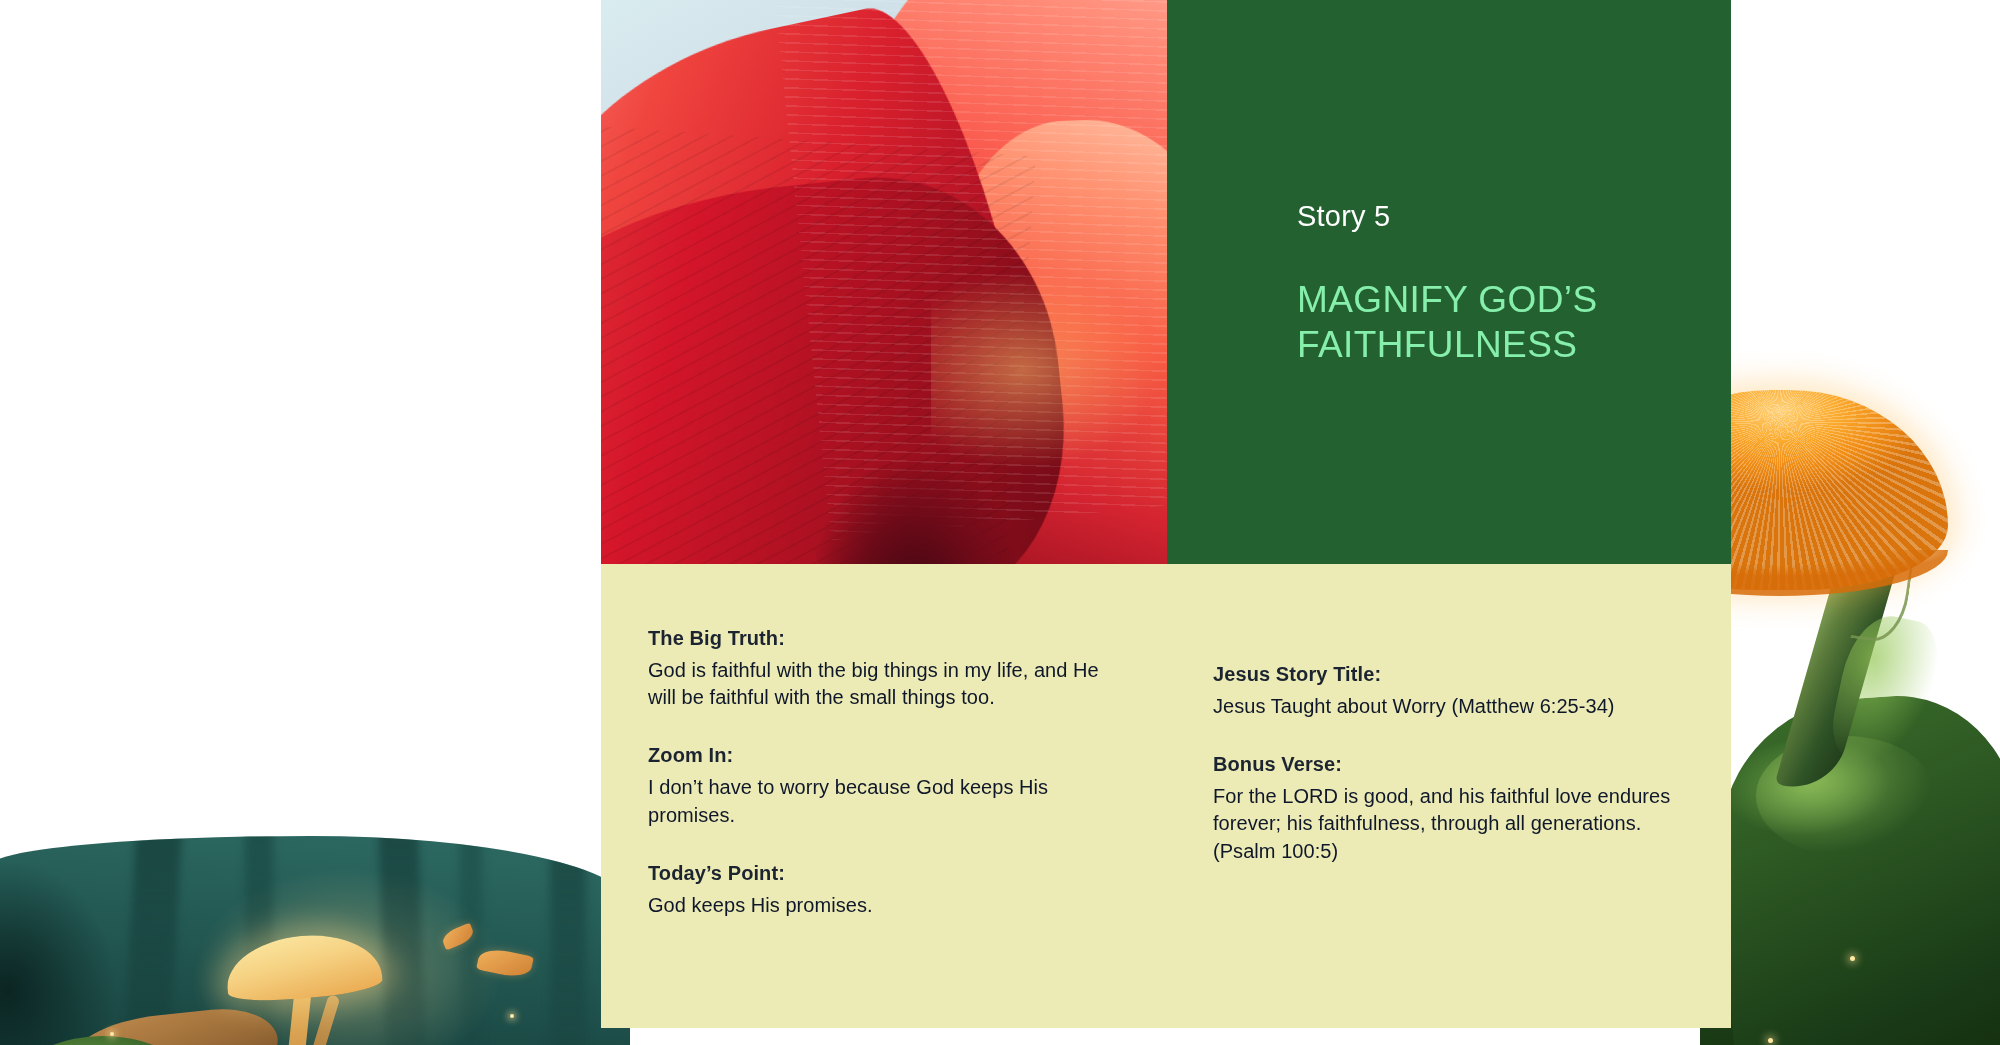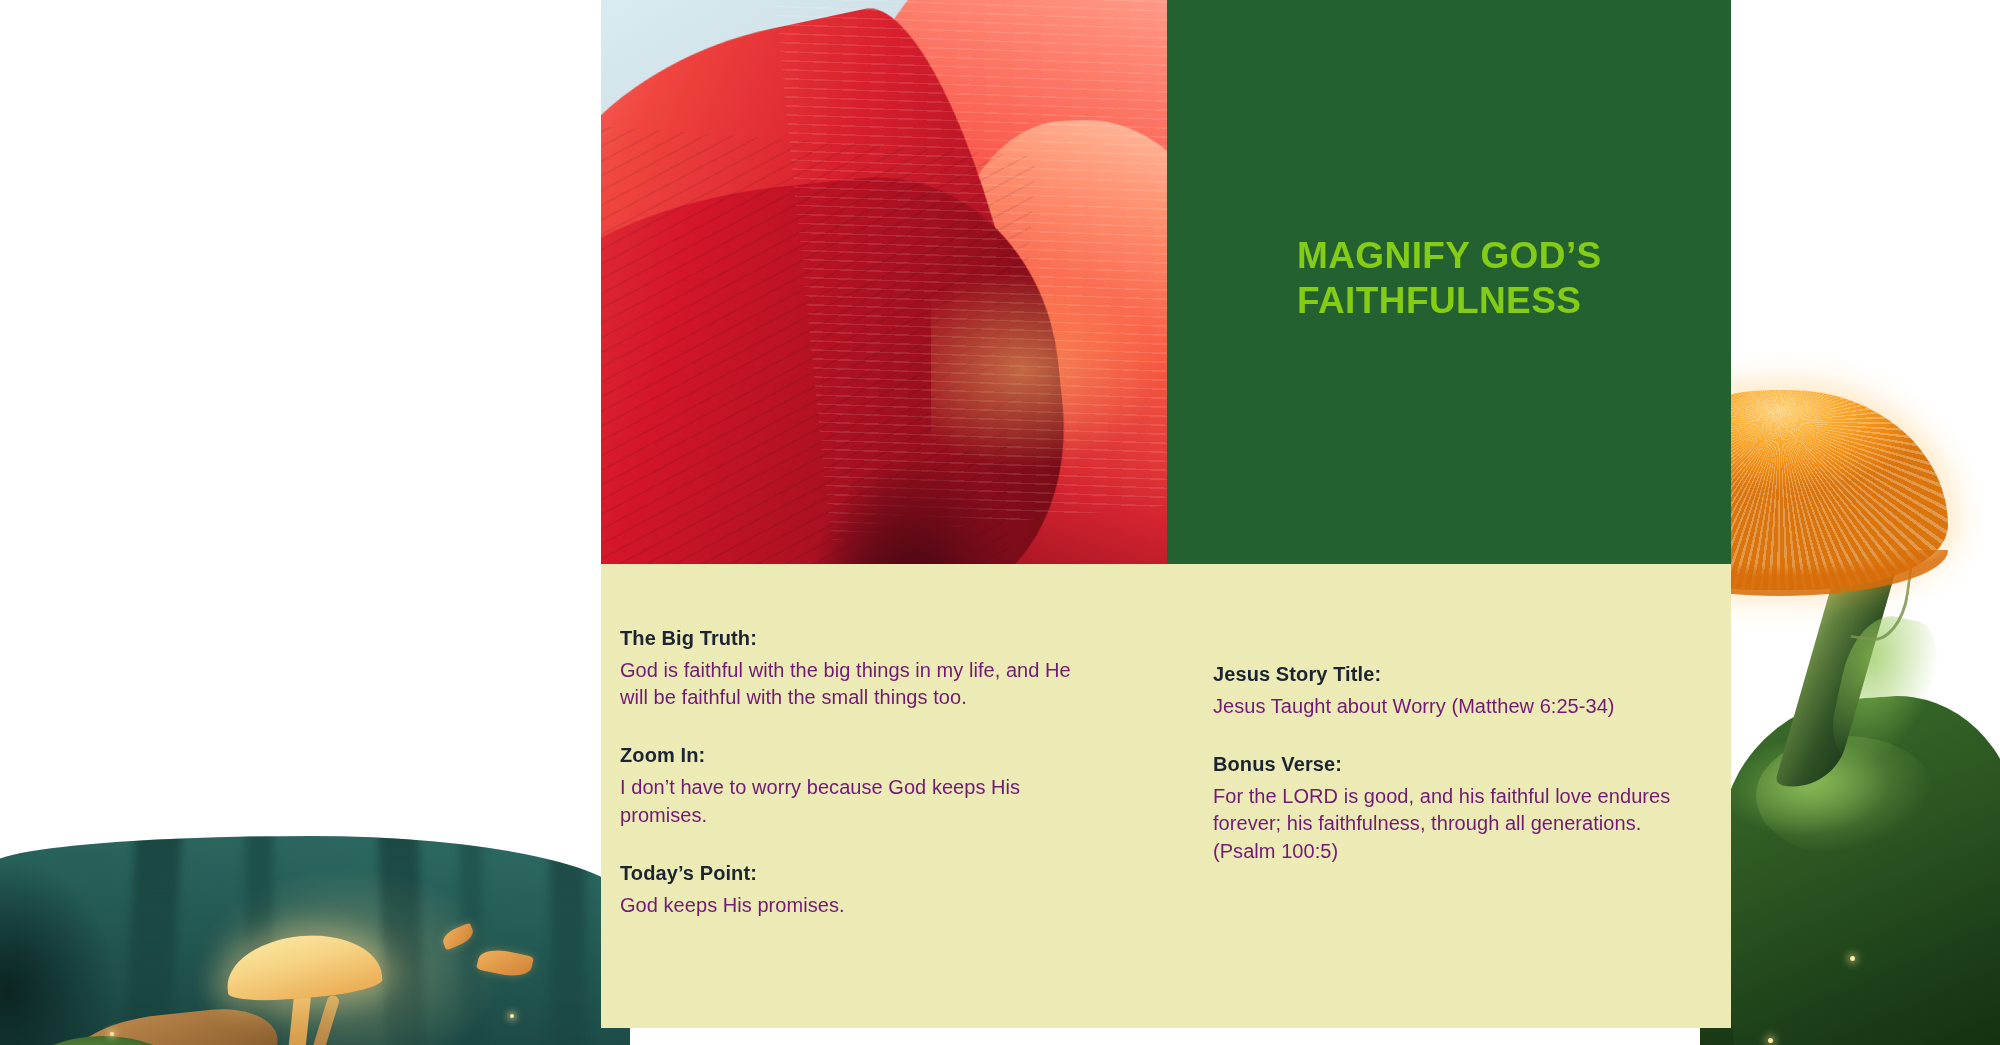--- a/index.html
+++ b/index.html
@@ -191,42 +191,42 @@
   }
   .hero-photo .glow {
     position:absolute; left:330px; top:270px; width:230px; height:200px;
     background:radial-gradient(ellipse at 40% 50%, rgba(255,196,110,.5), rgba(255,150,80,0) 70%);
   }
 
   .hero-green { position:relative; flex:1; background:#236130; }
   .hero-green .inner { position:absolute; left:130px; top:200px; right:40px; }
   .story-label { color:#ffffff; font-size:29px; font-weight:400; letter-spacing:.2px; }
   .story-title {
-    margin-top:33px; color:#84cc16;
-    font-size:37px; font-weight:700; line-height:1.22;
+    margin-top:44px; color:#86efac;
+    font-size:37px; font-weight:400; line-height:1.22;
     letter-spacing:.4px; text-transform:uppercase;
   }
 
   .card-body {
     position:absolute; left:0; top:564px; width:100%; height:464px;
     background:#ECEBB5;
     display:flex;
   }
   .col { position:relative; }
-  .col-left  { width:612px; padding:60px 40px 0 19px; }
+  .col-left  { width:612px; padding:60px 40px 0 47px; }
   .col-right { flex:1; padding:96px 60px 0 0; }
 
   .block { margin-bottom:30px; }
   .block:last-child { margin-bottom:0;margin-top:14px; }
   .blk-label {
     font-size:20px; font-weight:700; color:#1b2430;
     line-height:1.45; margin-bottom:4px; letter-spacing:.1px;
   }
   .blk-text {
-    font-size:20px; font-weight:400; color:#701a75;
+    font-size:20px; font-weight:400; color:#0f172a;
     line-height:1.36; letter-spacing:.05px; max-width:480px;
   }
   .col-right .blk-text { max-width:470px; }
 </style>
 </head>
 <body>
 
 <div id="stage">
 
   <div class="forest-left">
@@ -276,20 +276,21 @@
         <div class="pet pet-a"></div>
         <div class="pet pet-b"></div>
         <div class="veins"></div>
         <div class="veins2"></div>
         <div class="glow"></div>
         <div class="core"></div>
       </div>
 
       <div class="hero-green">
         <div class="inner">
+          <div class="story-label">Story 5</div>
           <div class="story-title">MAGNIFY GOD’S FAITHFULNESS</div>
         </div>
       </div>
 
     </div>
 
     <div class="card-body">
 
       <div class="col col-left">
 

